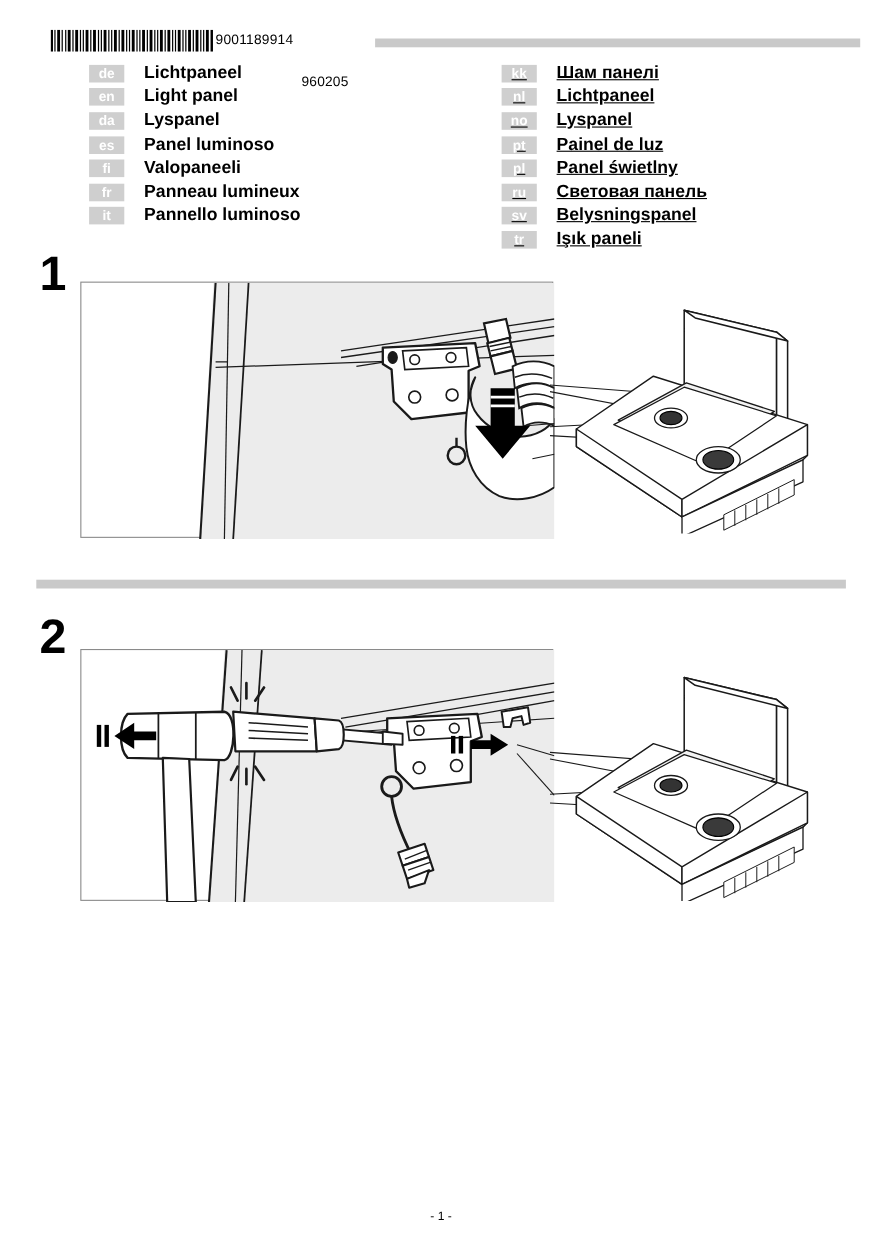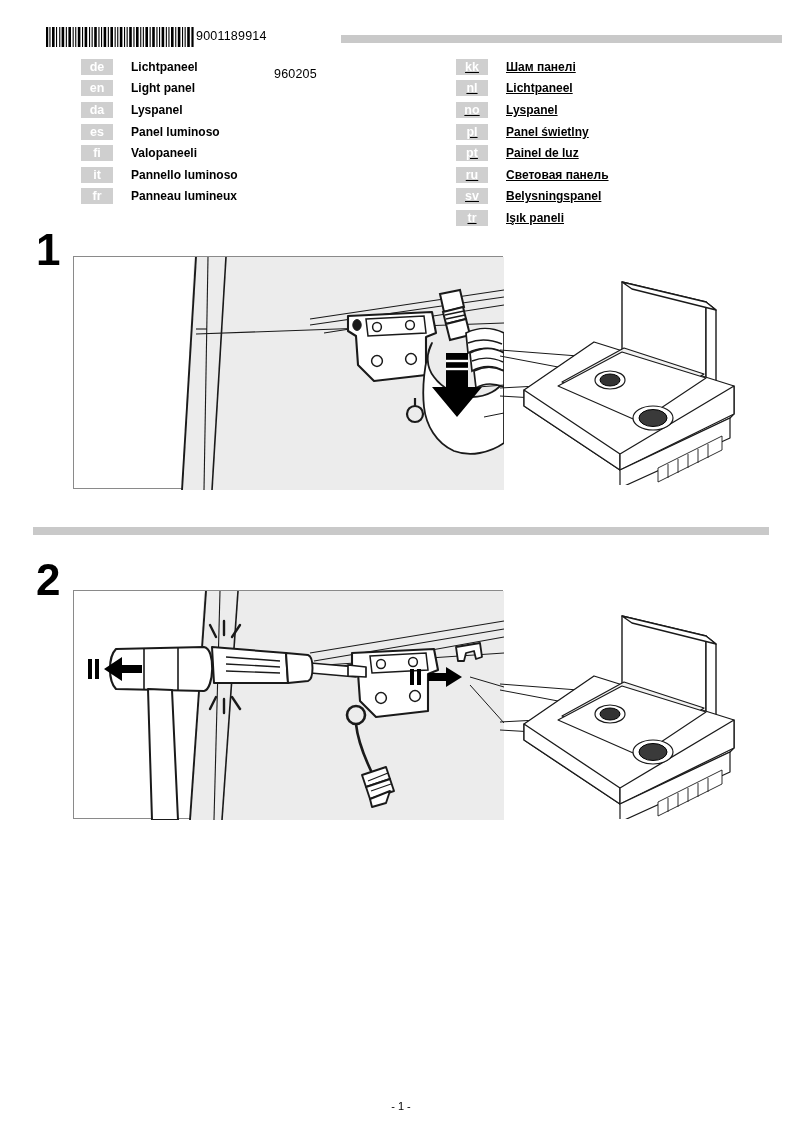--- a/index.html
+++ b/index.html
@@ -79,21 +79,21 @@
     background: #cfcfcf;
     color: #ffffff;
     font-size: 12.5px;
     font-weight: bold;
     line-height: 16px;
     text-align: center;
     flex: 0 0 auto;
   }
   .lang-name {
     margin-left: 18px;
-    font-size: 12px;
+    font-size: 16px;
     font-weight: bold;
     color: #000000;
     white-space: nowrap;
   }
 
   
   .step-number {
     position: absolute;
     font-size: 44px;
     font-weight: bold;
@@ -217,49 +217,49 @@
   </div>
   <div class="lang-row">
     <span class="lang-code">es</span>
     <span class="lang-name">Panel luminoso</span>
   </div>
   <div class="lang-row">
     <span class="lang-code">fi</span>
     <span class="lang-name">Valopaneeli</span>
   </div>
   <div class="lang-row">
+    <span class="lang-code">fr</span>
+    <span class="lang-name">Panneau lumineux</span>
+  </div>
+  <div class="lang-row">
     <span class="lang-code">it</span>
     <span class="lang-name">Pannello luminoso</span>
   </div>
-  <div class="lang-row">
-    <span class="lang-code">fr</span>
-    <span class="lang-name">Panneau lumineux</span>
-  </div>
 </div>
 
 <div id="lang-col-right" class="lang-col">
   <div class="lang-row">
     <span class="lang-code">kk</span>
     <span class="lang-name">Шам панелі</span>
   </div>
   <div class="lang-row">
     <span class="lang-code">nl</span>
     <span class="lang-name">Lichtpaneel</span>
   </div>
   <div class="lang-row">
     <span class="lang-code">no</span>
     <span class="lang-name">Lyspanel</span>
   </div>
   <div class="lang-row">
+    <span class="lang-code">pt</span>
+    <span class="lang-name">Painel de luz</span>
+  </div>
+  <div class="lang-row">
     <span class="lang-code">pl</span>
     <span class="lang-name">Panel świetlny</span>
-  </div>
-  <div class="lang-row">
-    <span class="lang-code">pt</span>
-    <span class="lang-name">Painel de luz</span>
   </div>
   <div class="lang-row">
     <span class="lang-code">ru</span>
     <span class="lang-name">Световая панель</span>
   </div>
   <div class="lang-row">
     <span class="lang-code">sv</span>
     <span class="lang-name">Belysningspanel</span>
   </div>
   <div class="lang-row">

